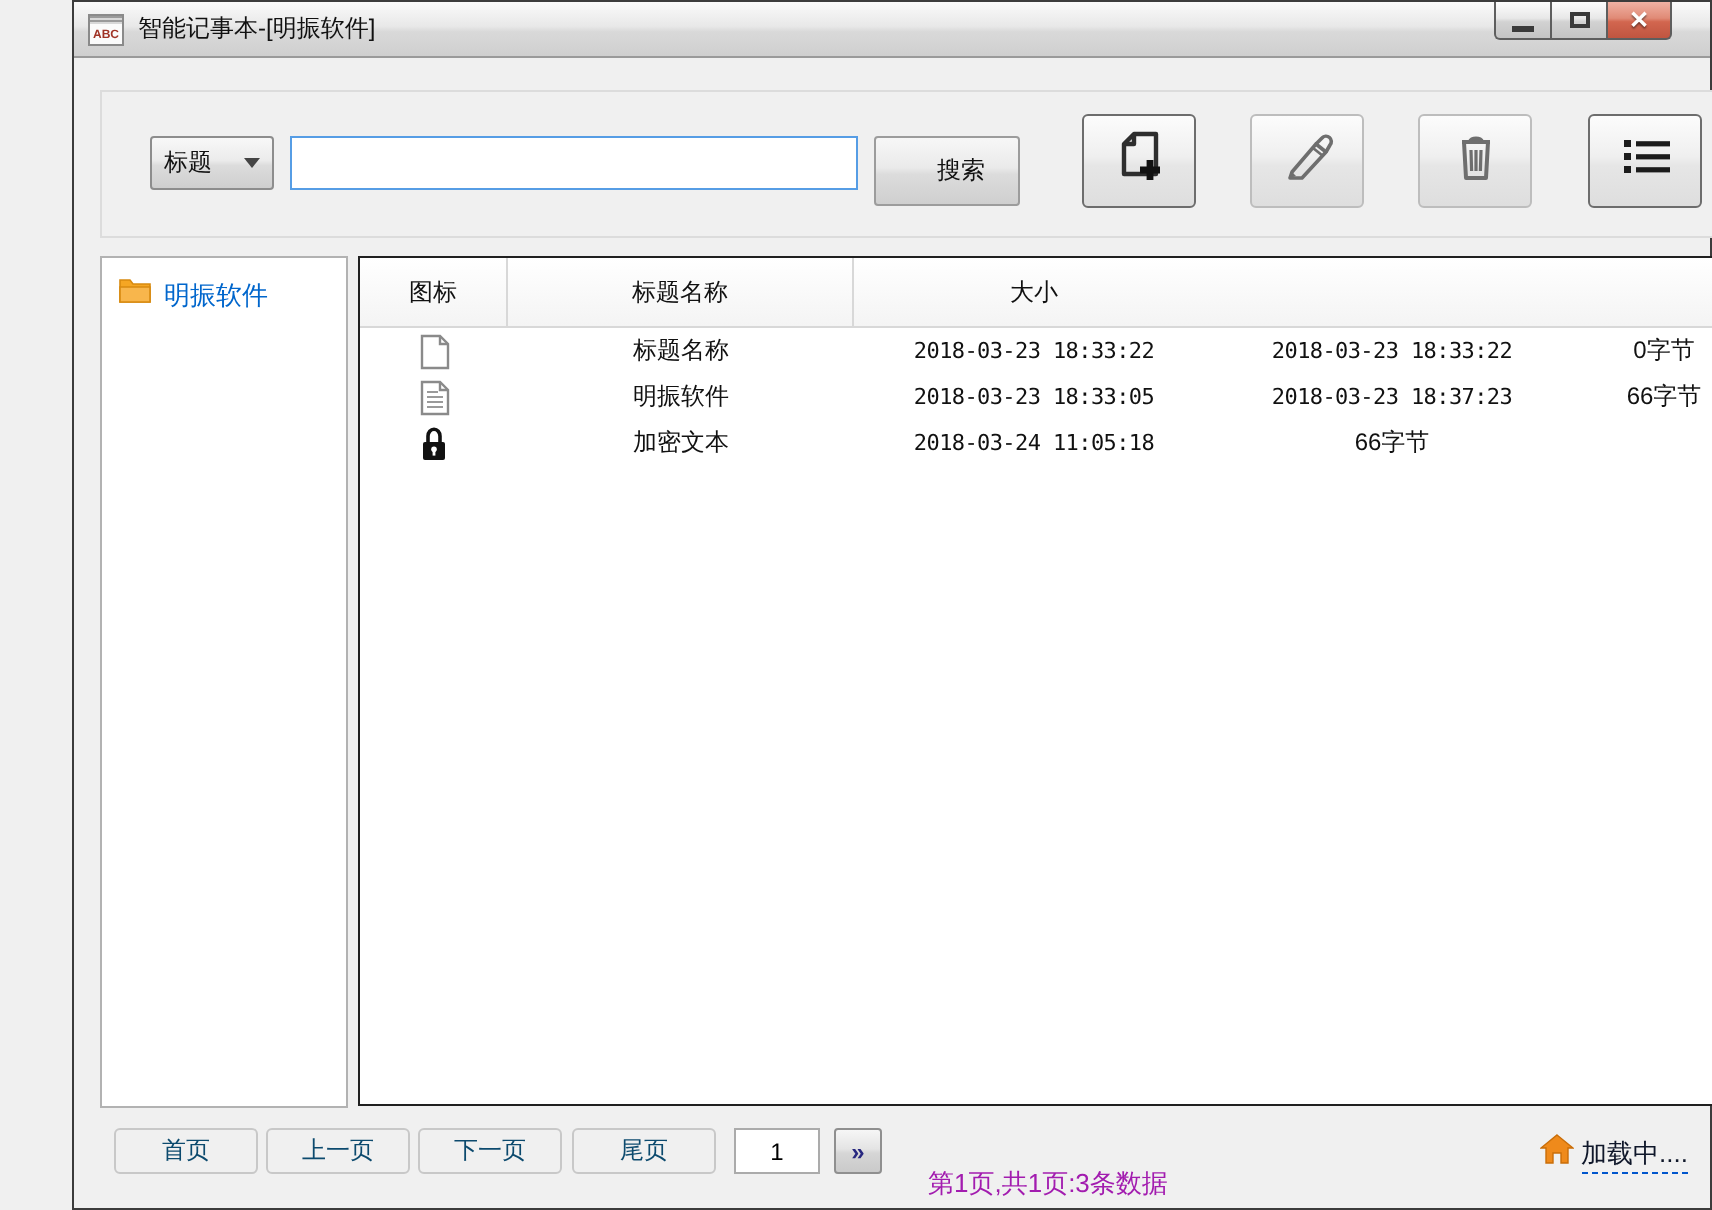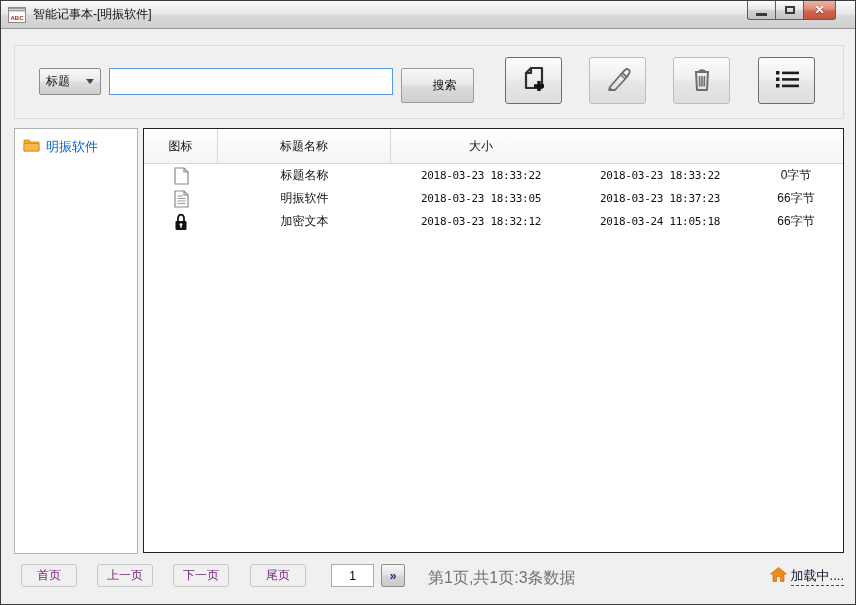--- a/index.html
+++ b/index.html
@@ -1,19 +1,19 @@
 <!DOCTYPE html>
 <html><head>
 <meta charset="utf-8">
 <style>
   * { margin:0; padding:0; box-sizing:border-box; }
   html,body { width:856px; height:605px; }
   body { font-family:"Liberation Sans", sans-serif; background:#f0f0f0; position:relative; overflow:hidden; }
 
-  .window { position:absolute; inset:0; border:1px solid #3c3c3c; background:#f0f0f0; }
+  .window { position:absolute; inset:0; border:1px solid #3c3c3c; background:#f0f0f0;margin-left:36px; }
 
   
   .titlebar { position:absolute; left:0; top:0; right:0; height:28px;
     background:linear-gradient(#fafafa,#e8e8e8 45%,#d9d9d9 55%,#cfcfcf);
     border-bottom:1px solid #9a9a9a; }
   .app-icon { position:absolute; left:7px; top:6px; width:18px; height:16px;
     background:#fbfbfb; border:1px solid #8a8a8a; font-size:6px; font-weight:bold;
     color:#a03326; display:flex; align-items:flex-end; justify-content:center; line-height:8px; }
   .app-icon::before { content:""; position:absolute; top:0; left:0; right:0; height:4px;
     background:repeating-linear-gradient(#9a9a9a 0 1px, #d8d8d8 1px 2px); }
@@ -67,31 +67,31 @@
     background:linear-gradient(#ffffff,#f4f4f4); border-bottom:1px solid #d8d8d8; }
   .th { display:flex; align-items:center; justify-content:center; font-size:12px;
     color:#111; border-right:1px solid #d8d8d8; cursor:default; }
   .th:last-child { border-right:none; }
   .trow { display:grid; grid-template-columns:74px 173px 180px 178px 1fr; height:23px;
     align-items:center; cursor:default; }
   .cell { display:flex; align-items:center; justify-content:center; font-size:12px; color:#111; }
   .cell.mono { font-family:"DejaVu Sans Mono", monospace; font-size:11px; letter-spacing:-0.3px; }
 
   
-  .page-btn { position:absolute; top:563px; height:23px; width:56px;
-    border:1px solid #c8c8c8; border-radius:3px; background:#f0f0f0; color:#701a75;
+  .page-btn { position:absolute; top:563px; height:23px; width:72px;
+    border:1px solid #c8c8c8; border-radius:3px; background:#f0f0f0; color:#0c4a6e;
     font-size:12px; cursor:default; font-family:"Liberation Sans", sans-serif; }
   .pb-first { left:20px; } .pb-prev { left:96px; } .pb-next { left:172px; } .pb-last { left:249px; }
   .page-input { position:absolute; left:330px; top:563px; width:43px; height:23px;
     border:1px solid #ababab; text-align:center; font-size:12px; background:#fff;
     font-family:"Liberation Sans", sans-serif; }
   .go-btn { position:absolute; left:380px; top:563px; width:24px; height:23px;
     border:1px solid #8f8f8f; border-radius:2px; color:#27277f; font-weight:bold; font-size:12px;
     background:linear-gradient(#f6f6f6,#e4e4e4 45%,#d6d6d6 55%,#cacaca); cursor:pointer; }
-  .page-status { position:absolute; left:427px; top:567px; font-size:16px; color:#737373; }
+  .page-status { position:absolute; left:427px; top:582px; font-size:13px; color:#a21caf; }
   .load-area { position:absolute; right:11px; top:566px; display:flex; align-items:center; gap:4px; }
   .load-link { font-size:13px; color:#0f172a; border-bottom:1px dashed #0055cc;
     text-decoration:none; cursor:pointer; }
 </style>
 </head>
 <body>
 
 <div class="window">
 
   <div class="titlebar">
@@ -210,21 +210,20 @@
         <div class="trow">
           <div class="cell">
             <svg width="14" height="18" viewBox="0 0 14 18">
               <path d="M4 8 L4 5 A3 3.4 0 0 1 10 5 L10 8" fill="none" stroke="#111" stroke-width="1.8"></path>
               <rect x="1.5" y="8" width="11" height="9" rx="1" fill="#111"></rect>
               <circle cx="7" cy="11.6" r="1.4" fill="#fff"></circle>
               <rect x="6.3" y="12.2" width="1.4" height="2.6" fill="#fff"></rect>
             </svg>
           </div>
           <div class="cell">加密文本</div>
-          <div class="cell mono">2018-03-23 18:32:12</div>
           <div class="cell mono">2018-03-24 11:05:18</div>
           <div class="cell">66字节</div>
         </div>
       </div>
   </div>
 
   <button class="page-btn pb-first">首页</button>
   <button class="page-btn pb-prev">上一页</button>
   <button class="page-btn pb-next">下一页</button>
   <button class="page-btn pb-last">尾页</button>

